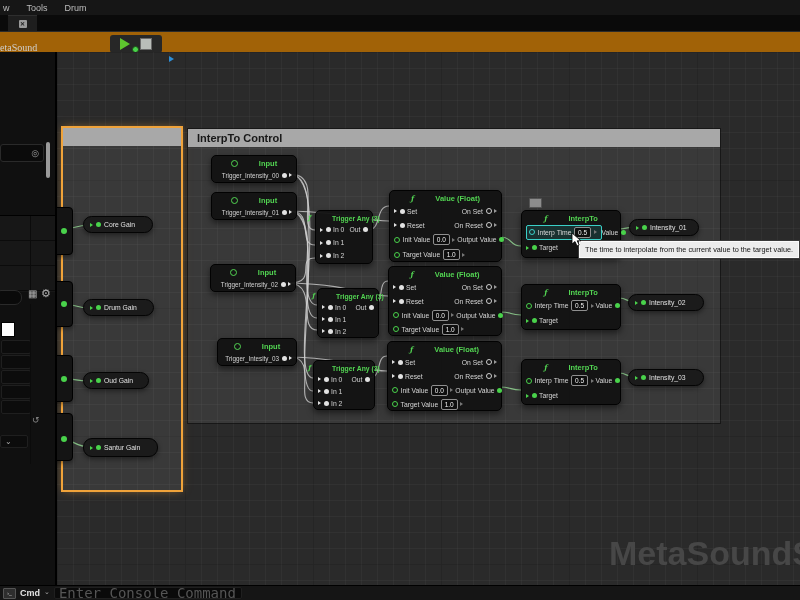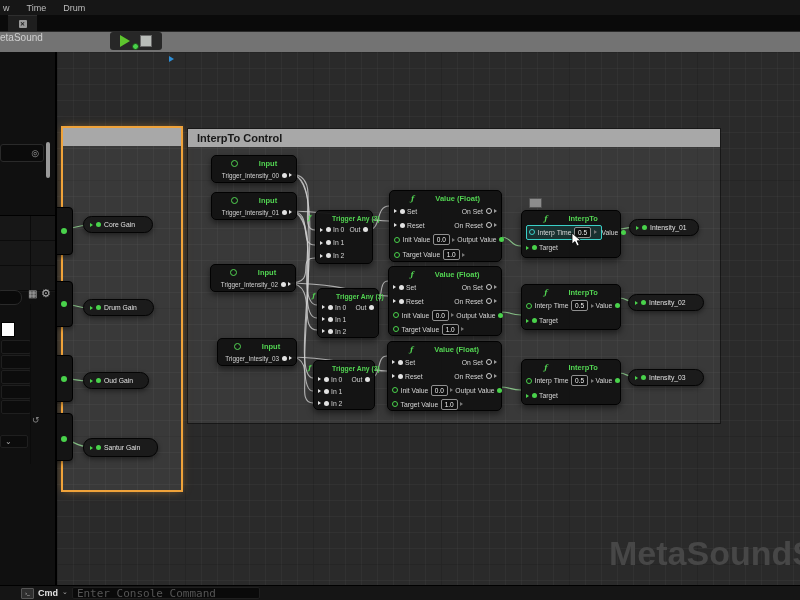--- a/index.html
+++ b/index.html
@@ -5,21 +5,21 @@
   html,body{margin:0;padding:0;}
   body{width:800px;height:600px;background:#1c1c1c;font-family:"Liberation Sans",sans-serif;overflow:hidden;position:relative;-webkit-font-smoothing:antialiased;}
   .screen{position:absolute;inset:0;}
 
   
   .menubar{position:absolute;top:0;left:0;right:0;height:15px;background:#161616;display:flex;align-items:center;gap:17px;padding-left:3px;font-size:9px;color:#bdbdbd;}
   .menubar span{cursor:default;}
   .tabbar{position:absolute;top:15px;left:0;right:0;height:16px;background:#0a0a0a;}
   .tab{position:absolute;left:8px;top:0;width:29px;height:16px;background:#1e1e1e;display:flex;align-items:center;justify-content:center;border-top:1px solid #2e2e2e;}
   .tab-icon{width:8px;height:8px;background:#9a9a9a;border-radius:1px;font-size:6px;line-height:8px;text-align:center;color:#222;font-weight:bold;}
-  .toolbar{position:absolute;top:31px;left:0;right:0;height:21px;background:#737373;border-top:1px solid #2a2a2a;display:flex;align-items:flex-start;}
+  .toolbar{position:absolute;top:31px;left:0;right:0;height:21px;background:#a16207;border-top:1px solid #2a2a2a;display:flex;align-items:flex-end;font-family:Liberation Serif, serif;}
   .asset-label{font-size:10px;color:#cfcfcf;margin-left:0px;width:92px;}
   .btn-group{display:flex;align-items:center;gap:10px;background:#272727;border-radius:3px;padding:3px 10px;margin-left:18px;}
   .play-btn{position:relative;width:0;height:0;border:6px solid transparent;border-left:10px solid #5ec52e;border-right:0;}
   .play-badge{position:absolute;left:2px;top:2px;width:5px;height:5px;border-radius:50%;background:#49d24b;border:1px solid #1d4d17;}
   .stop-btn{width:10px;height:10px;background:#b9bdb9;border:1px solid #6a6a6a;}
 
   
   .leftpanel{position:absolute;left:0;top:52px;width:55px;bottom:14px;background:#101010;border-right:2px solid #000;}
   .lp-search{position:absolute;left:0;top:92px;width:44px;height:18px;background:#0b0b0b;border:1px solid #2a2a2a;border-radius:3px;display:flex;align-items:center;justify-content:flex-end;padding-right:4px;box-sizing:border-box;}
   .lp-target{font-size:9px;color:#9a9a9a;line-height:9px;}
@@ -84,35 +84,35 @@
   .hlbox{display:flex;align-items:center;gap:2.5px;border:1px solid #3ad0c8;background:rgba(58,208,200,0.16);border-radius:2px;padding:1px 2px;}
 
   .pill{position:absolute;height:17px;background:#1b1b1b;border:1px solid #040404;border-radius:9px;display:flex;align-items:center;gap:3px;padding:0 8px 0 6px;font-size:6.8px;color:#e0e0e0;box-shadow:0 2px 5px rgba(0,0,0,.45);white-space:nowrap;box-sizing:border-box;}
 
   .bubble-icon{position:absolute;left:472px;top:146px;width:11px;height:8px;background:#8d8d8d;border-radius:1px;border:1px solid #555;}
   .tooltip{position:absolute;left:522px;top:189px;background:#ececec;border:1px solid #fbfbfb;outline:1px solid #3a3a3a;color:#141414;font-size:7.3px;padding:3px 5px;white-space:nowrap;z-index:50;}
   .cursor{position:absolute;left:514px;top:180px;z-index:60;}
   .watermark{position:absolute;left:552px;top:482px;font-size:34px;font-weight:bold;color:#474747;white-space:nowrap;letter-spacing:0px;}
 
   
-  .bottombar{position:absolute;left:0;bottom:0;right:0;height:14px;background:#151515;border-top:1px solid #000;display:flex;align-items:center;gap:4px;padding-left:21px;}
+  .bottombar{position:absolute;left:0;bottom:0;right:0;height:14px;background:#151515;border-top:1px solid #000;display:flex;align-items:center;gap:4px;padding-left:3px;}
   .cmd-icon{width:11px;height:9px;background:#2e2e2e;border:1px solid #555;border-radius:1px;font-size:5px;line-height:8px;color:#ccc;text-align:center;}
   .cmd-label{font-size:9px;color:#e3e3e3;font-weight:bold;}
   .cmd-chevron{font-size:7px;color:#aaa;margin-top:-2px;}
-  .console-input{width:178px;height:10px;background:#0a0a0a;border:1px solid #1f1f1f;border-radius:2px;color:#bbb;font-size:11px;font-family:"DejaVu Sans Mono",monospace;padding:0 4px;outline:none;}
+  .console-input{width:178px;height:10px;background:#0a0a0a;border:1px solid #1f1f1f;border-radius:2px;color:#bbb;font-size:14px;font-family:"DejaVu Sans Mono",monospace;padding:0 4px;outline:none;}
   .console-input::placeholder{color:#555;}
 </style>
 </head>
 <body>
 
 <div class="screen">
 
   <div class="menubar">
     <span>w</span>
-    <span>Time</span>
+    <span>Tools</span>
     <span>Drum</span>
   </div>
 
   <div class="tabbar">
     <div class="tab">
       <span class="tab-icon">✕</span>
     </div>
   </div>
 
   <div class="toolbar">
@@ -612,20 +612,21 @@
     </div>
     <div class="pill" style="left:571px;top:317px;width:76px;">
       <span class="tri g"></span>
         <span class="dot g"></span>
       <span>Intensity_03</span>
     </div>
 
     <svg class="cursor" width="12" height="16">
       <path d="M1,1 L1,12 L4,9.5 L6,14 L8.2,13 L6.2,8.8 L10,8.8 Z" fill="#fff" stroke="#000" stroke-width="0.8"></path>
     </svg>
+    <div class="tooltip">The time to interpolate from the current value to the target value.</div>
 
     <div class="watermark">MetaSoundSo</div>
   </div>
 
   <div class="bottombar">
     <span class="cmd-icon">›_</span>
     <span class="cmd-label">Cmd</span>
     <span class="cmd-chevron">⌄</span>
     <input class="console-input" type="text" placeholder="Enter Console Command" style="">
   </div>

